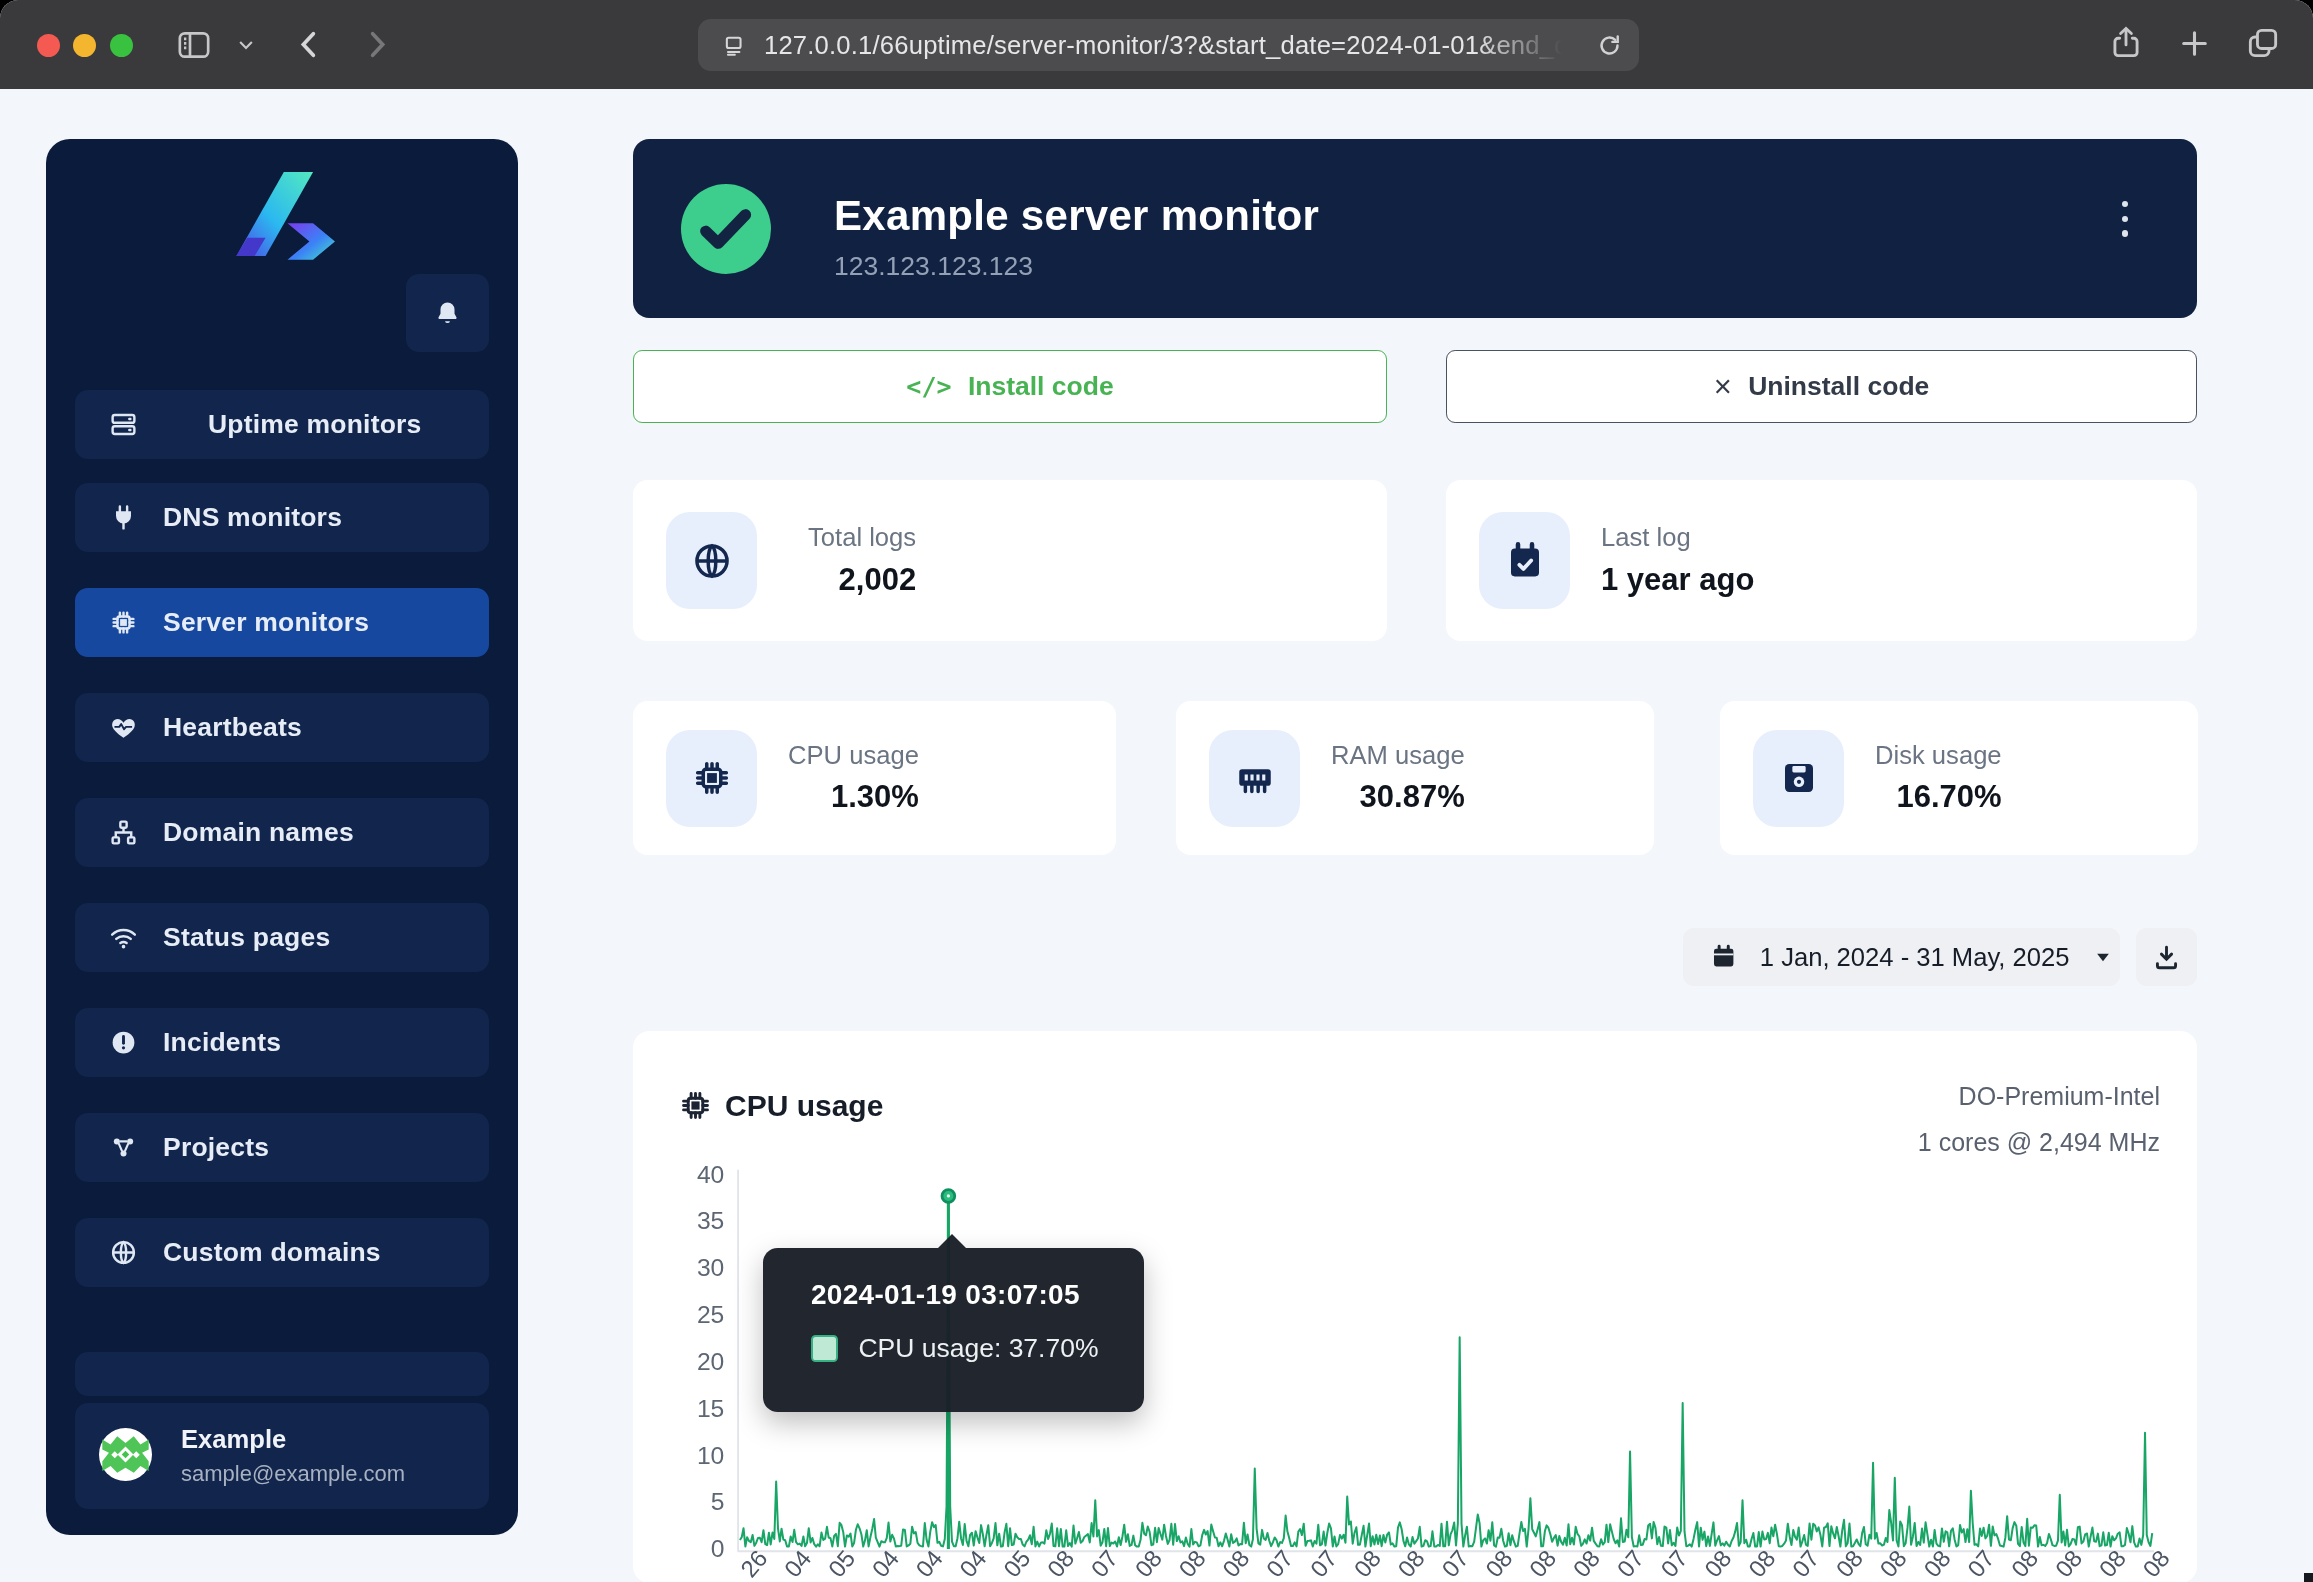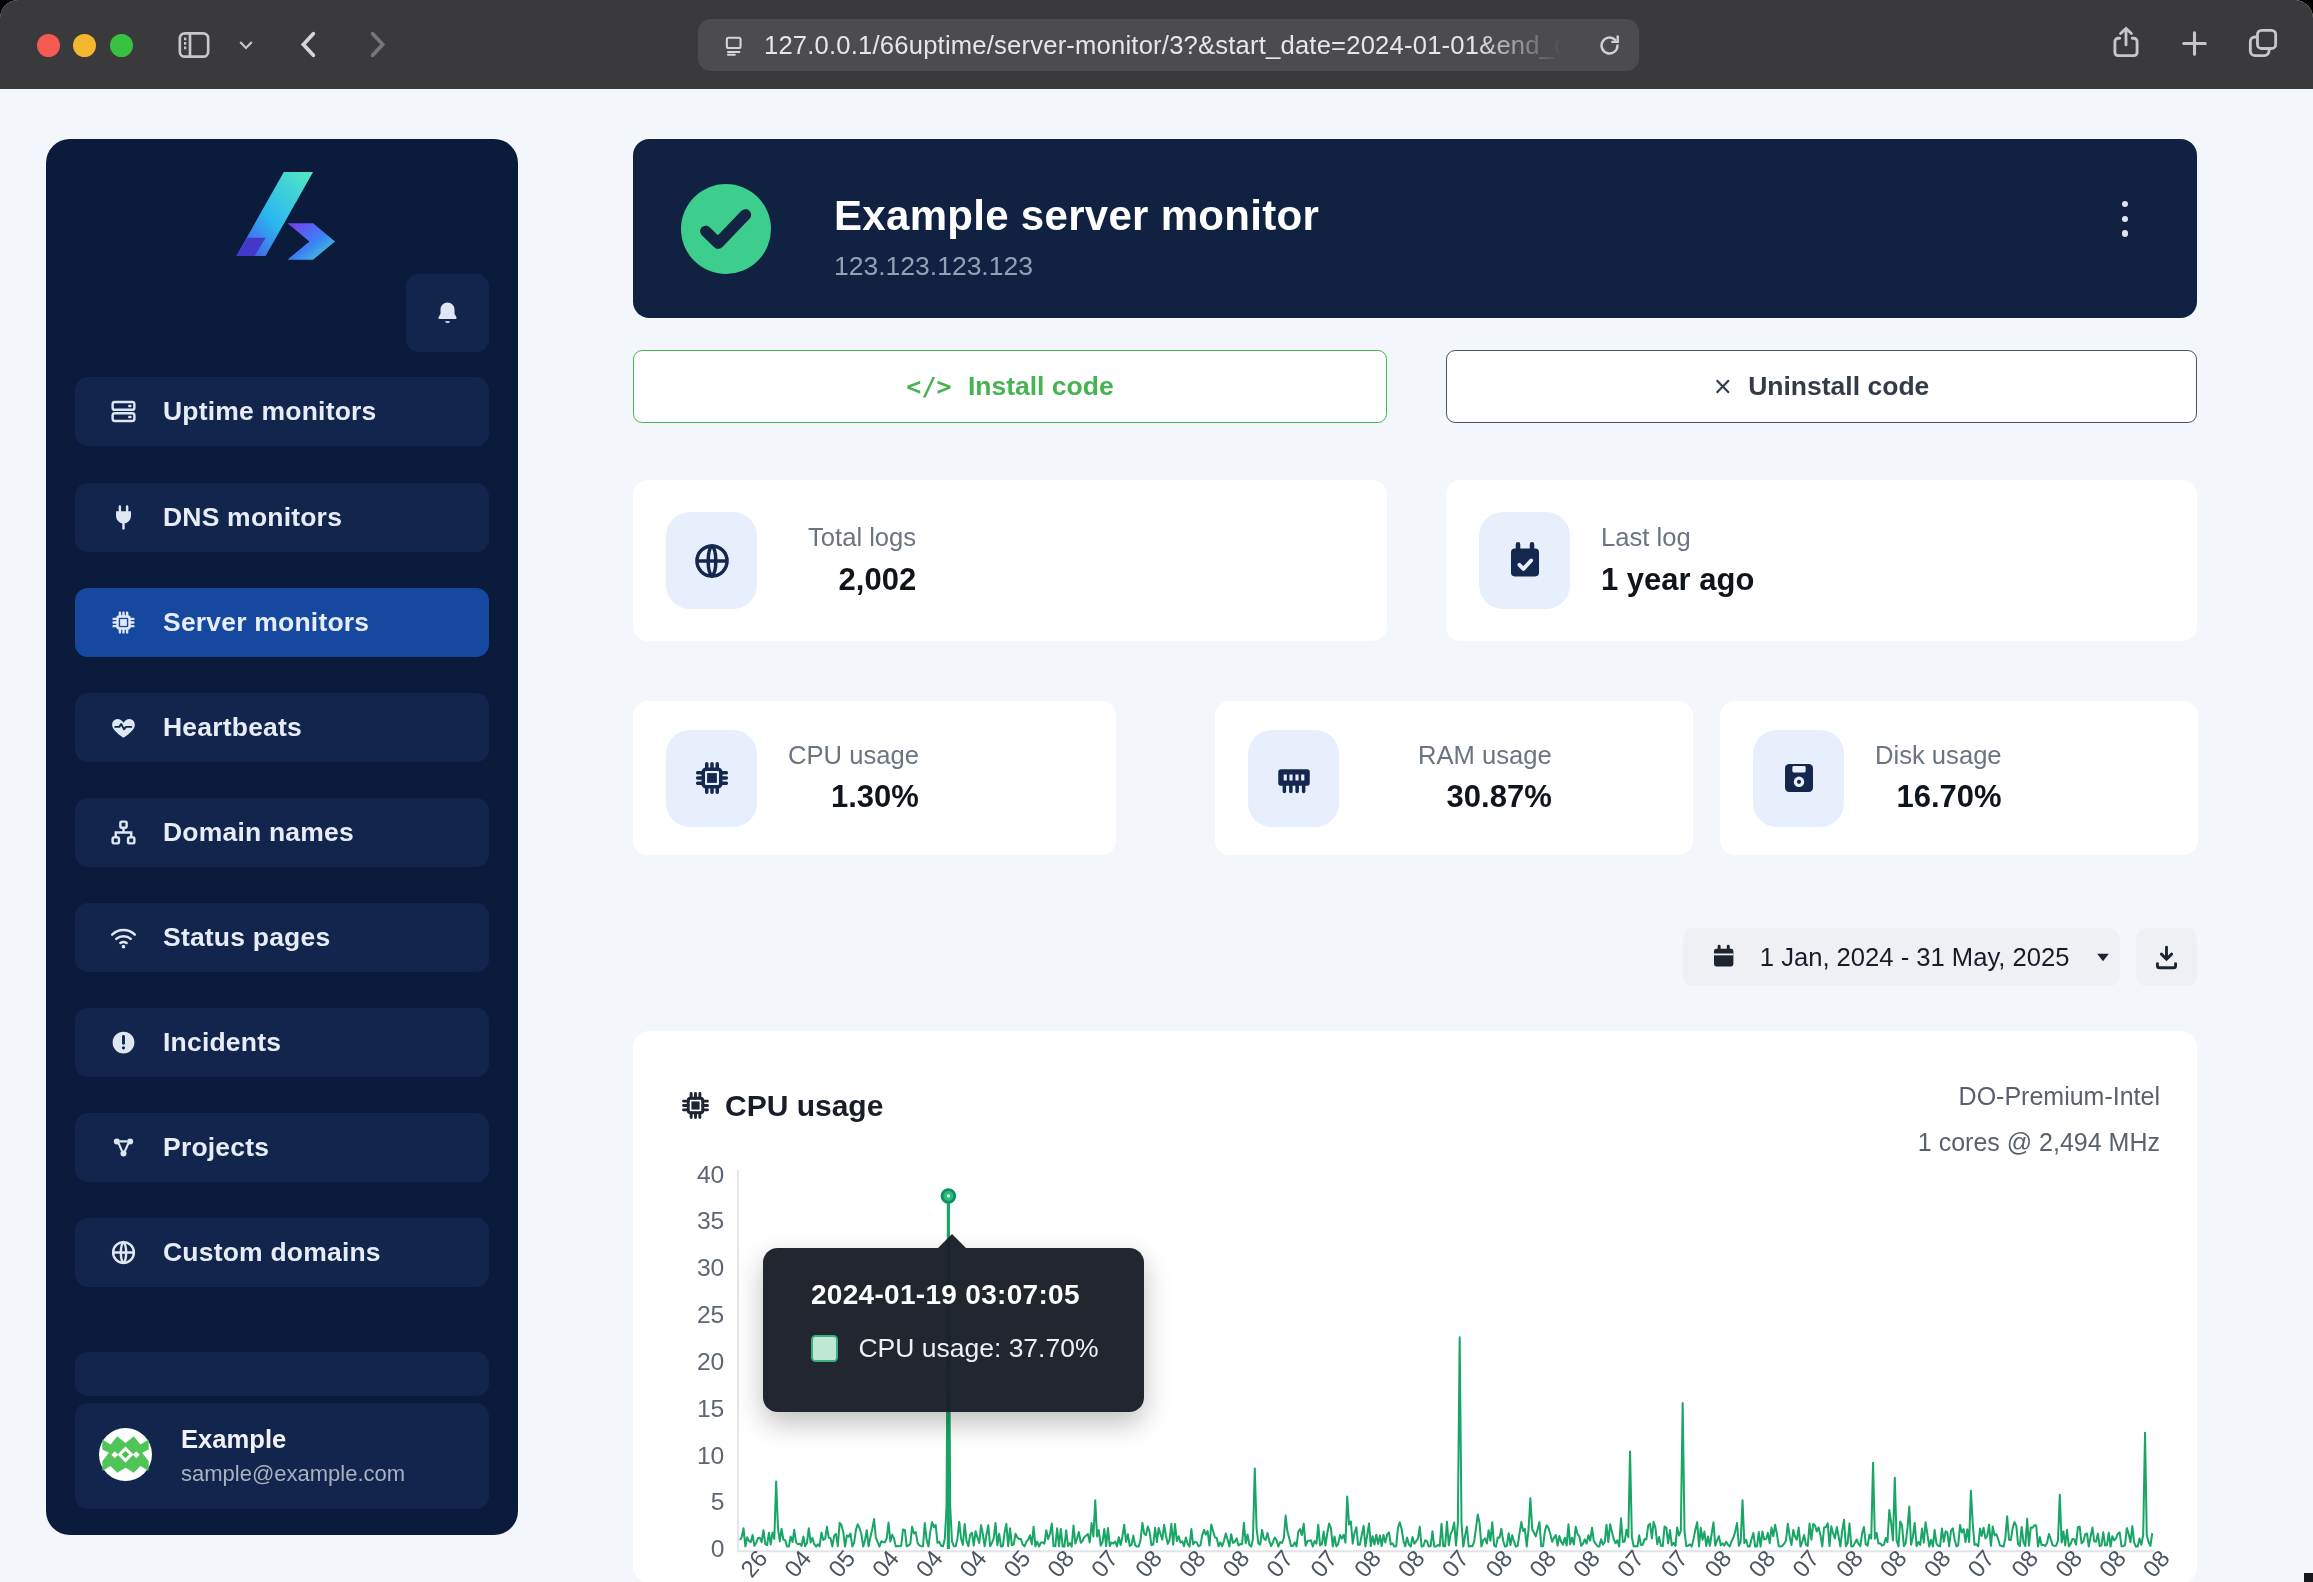--- a/index.html
+++ b/index.html
@@ -141,21 +141,21 @@
     <div class="navbtn" style="left:360px;top:135px;width:83px;height:78px;justify-content:center;">
       <span class="nicon" style="margin:0;">
           <svg viewBox="0 0 24 24" fill="currentColor">
             <path d="M12 2.8a5.8 5.8 0 0 0-5.8 5.8v3.6L4.6 15a1.1 1.1 0 0 0 1 1.6h12.8a1.1 1.1 0 0 0 1-1.6l-1.6-2.8V8.6A5.8 5.8 0 0 0 12 2.8z"></path>
             <path d="M9.9 18.4a2.2 2.2 0 0 0 4.2 0z"></path>
           </svg>
         </span>
     </div>
 
     <div id="nav-list">
-        <div class="navbtn nav-item" style="top: 238px;">
+        <div class="navbtn nav-item" style="top: 251px; gap: 45px;">
           <span class="nicon">
             <svg viewBox="0 0 24 24" fill="none" stroke="currentColor" stroke-width="2">
               <rect x="3" y="4.2" width="18" height="6.4" rx="1.8"></rect>
               <rect x="3" y="13.4" width="18" height="6.4" rx="1.8"></rect>
               <path d="M16.8 7.4h.9M16.8 16.6h.9" stroke-linecap="round"></path>
             </svg>
           </span>
           <span class="nlabel">Uptime monitors</span>
         </div>
         <div class="navbtn nav-item" style="top: 344px;">
@@ -326,21 +326,21 @@
             <rect x="7" y="7" width="10" height="10" rx="1.6"></rect>
             <rect x="10.2" y="10.2" width="3.6" height="3.6" fill="currentColor"></rect>
             <path d="M9 7V3.8M12 7V3.8M15 7V3.8M9 20.2V17M12 20.2V17M15 20.2V17M7 9H3.8M7 12H3.8M7 15H3.8M20.2 9H17M20.2 12H17M20.2 15H17" stroke-linecap="round"></path>
           </svg>
         </span>
         <div>
           <div class="slabel">CPU usage</div>
           <div class="svalue">1.30%</div>
         </div>
       </div>
-      <div class="statcard" style="left: 1215px; top: 701px; width: 478px; height: 154px; gap: 48px;">
+      <div class="statcard" style="left: 1176px; top: 701px; width: 478px; height: 154px;">
         <span class="stile">
           <svg viewBox="0 0 24 24">
             <rect x="3" y="7" width="18" height="9.4" rx="1.6" fill="currentColor"></rect>
             <path d="M6.5 16.4v3.3M10.2 16.4v3.3M13.8 16.4v3.3M17.5 16.4v3.3" stroke="currentColor" stroke-width="2" stroke-linecap="round"></path>
             <path d="M7 10v3.4M10.3 10v3.4M13.7 10v3.4M17 10v3.4" stroke="#e7effc" stroke-width="1.8"></path>
           </svg>
         </span>
         <div>
           <div class="slabel">RAM usage</div>
           <div class="svalue">30.87%</div>

